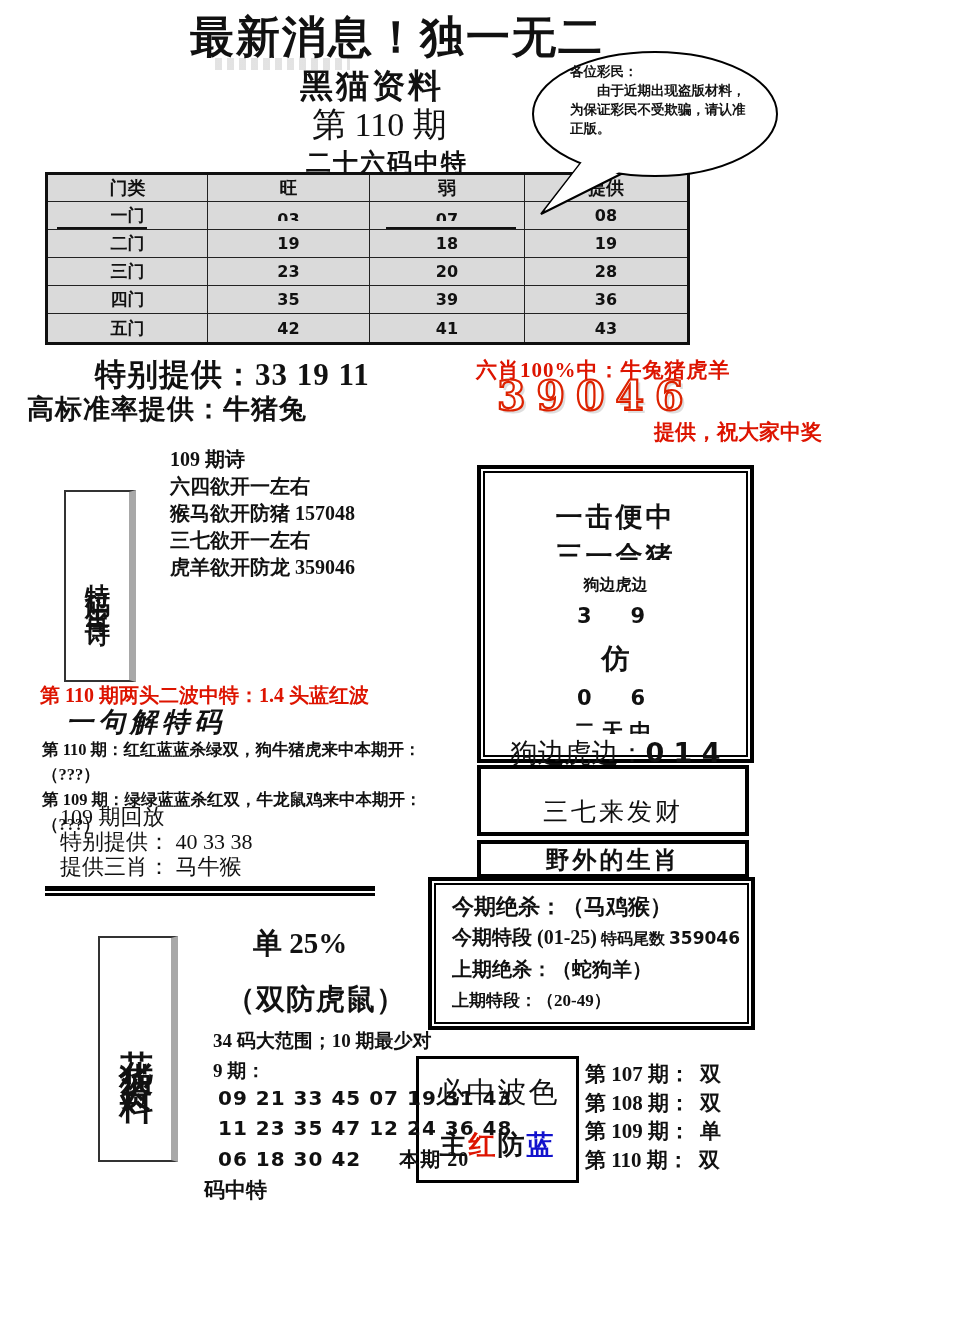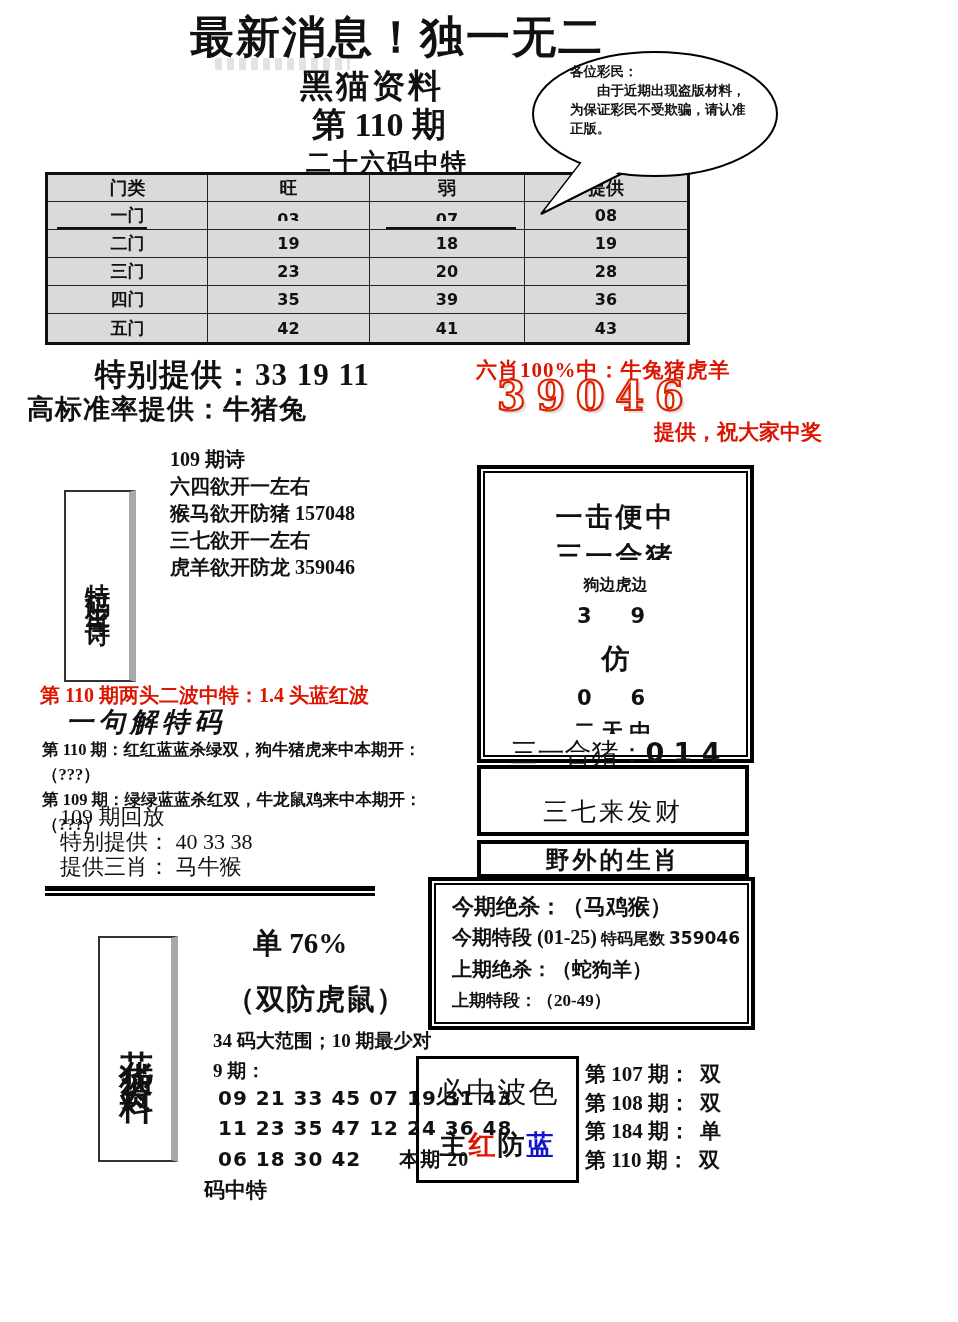--- a/index.html
+++ b/index.html
@@ -5,21 +5,21 @@
   html,body{margin:0;padding:0;background:#f6f6f6;}
   #page{position:relative;width:958px;height:1322px;background:#ffffff;overflow:hidden;
         font-family:"Liberation Serif","DejaVu Serif",serif;color:#111;}
   .abs{position:absolute;}
 
   
   .main-title{left:190px;top:8px;width:580px;font-size:44px;font-weight:bold;letter-spacing:2px;}
   .smudge{left:215px;top:58px;width:135px;height:12px;opacity:.28;
           background:repeating-linear-gradient(90deg,#9a9a9a 0 7px,#fff 7px 12px);}
   .brand-title{left:300px;top:64px;width:300px;font-size:33px;font-weight:bold;letter-spacing:3px;}
-  .issue-no{left:312px;top:102px;width:280px;font-size:34px;font-weight:bold;}
+  .issue-no{left:312px;top:102px;width:280px;font-size:34px;font-weight:normal;}
   .tagline{left:306px;top:146px;width:290px;font-size:25px;font-weight:bold;letter-spacing:2px;}
 
   
   .bubble-svg{left:525px;top:44px;width:256px;height:178px;z-index:5;}
   .bubble-text{left:570px;top:62px;width:182px;z-index:6;font-size:13.5px;font-weight:bold;
                font-family:"Liberation Sans","DejaVu Sans",sans-serif;line-height:1.42;white-space:pre-line;}
 
   
   .gtable{left:45px;top:172px;width:645px;height:173px;background:#7dd3fc;border:3px solid #101010;
           box-sizing:border-box;display:grid;grid-template-columns:160px 162px 155px 1fr;
@@ -238,21 +238,21 @@
   <div class="abs dbl-border strike-box">
     <div class="dbl-inner"></div>
     <div class="strike-content">
       <div class="sb-l1">一击便中</div>
       <div class="sb-l2wrap"><span class="sb-l2">三一合猪</span></div>
       <div class="sb-l3">狗边虎边</div>
       <div class="sb-d">3　9</div>
       <div class="sb-l4">仿</div>
       <div class="sb-d">0　6</div>
       <div class="sb-l5wrap"><span class="sb-l5">二天中</span></div>
-      <div class="sb-l6"><span>三一合猪：</span><span class="v">0 1 4</span></div>
+      <div class="sb-l6"><span>狗边虎边：</span><span class="v">0 1 4</span></div>
     </div>
   </div>
 
   <div class="abs fortune-box">三七来发财</div>
   <div class="abs wild-box">野外的生肖</div>
 
   <div class="abs dbl-border kill-box">
     <div class="dbl-inner"></div>
     <div class="kill-content">
       <div class="kb1">今期绝杀：（马鸡猴）</div>
@@ -263,28 +263,28 @@
   </div>
 
   <div class="abs colorwave-box">
     <div class="cw-title">必中波色</div>
     <div class="cw-main"><span>主</span><span class="red">红</span><span>防</span><span class="blue">蓝</span></div>
   </div>
 
   <div class="abs period-list">
     <div><span>第 107 期：</span><span class="val">双</span></div>
     <div><span>第 108 期：</span><span class="val">双</span></div>
-    <div><span>第 184 期：</span><span class="val">单</span></div>
+    <div><span>第 109 期：</span><span class="val">单</span></div>
     <div><span>第 110 期：</span><span class="val">双</span></div>
   </div>
 
   <div class="abs vbox flower-side">
     <div class="vtext">花猫资料</div>
   </div>
-  <div class="abs fl1">单 76%</div>
+  <div class="abs fl1">单 25%</div>
   <div class="abs fl2">（双防虎鼠）</div>
   <div class="abs fl3">34 码大范围；10 期最少对</div>
   <div class="abs fl4">9 期：</div>
   <div class="abs flnums fn1">09 21 33 45 07 19 31 43</div>
   <div class="abs flnums fn2">11 23 35 47 12 24 36 48</div>
   <div class="abs flnums fn3"><span>06 18 30 42</span><span class="fl-suffix">本期 20</span></div>
   <div class="abs fl-tail">码中特</div>
 
 </div>
 

